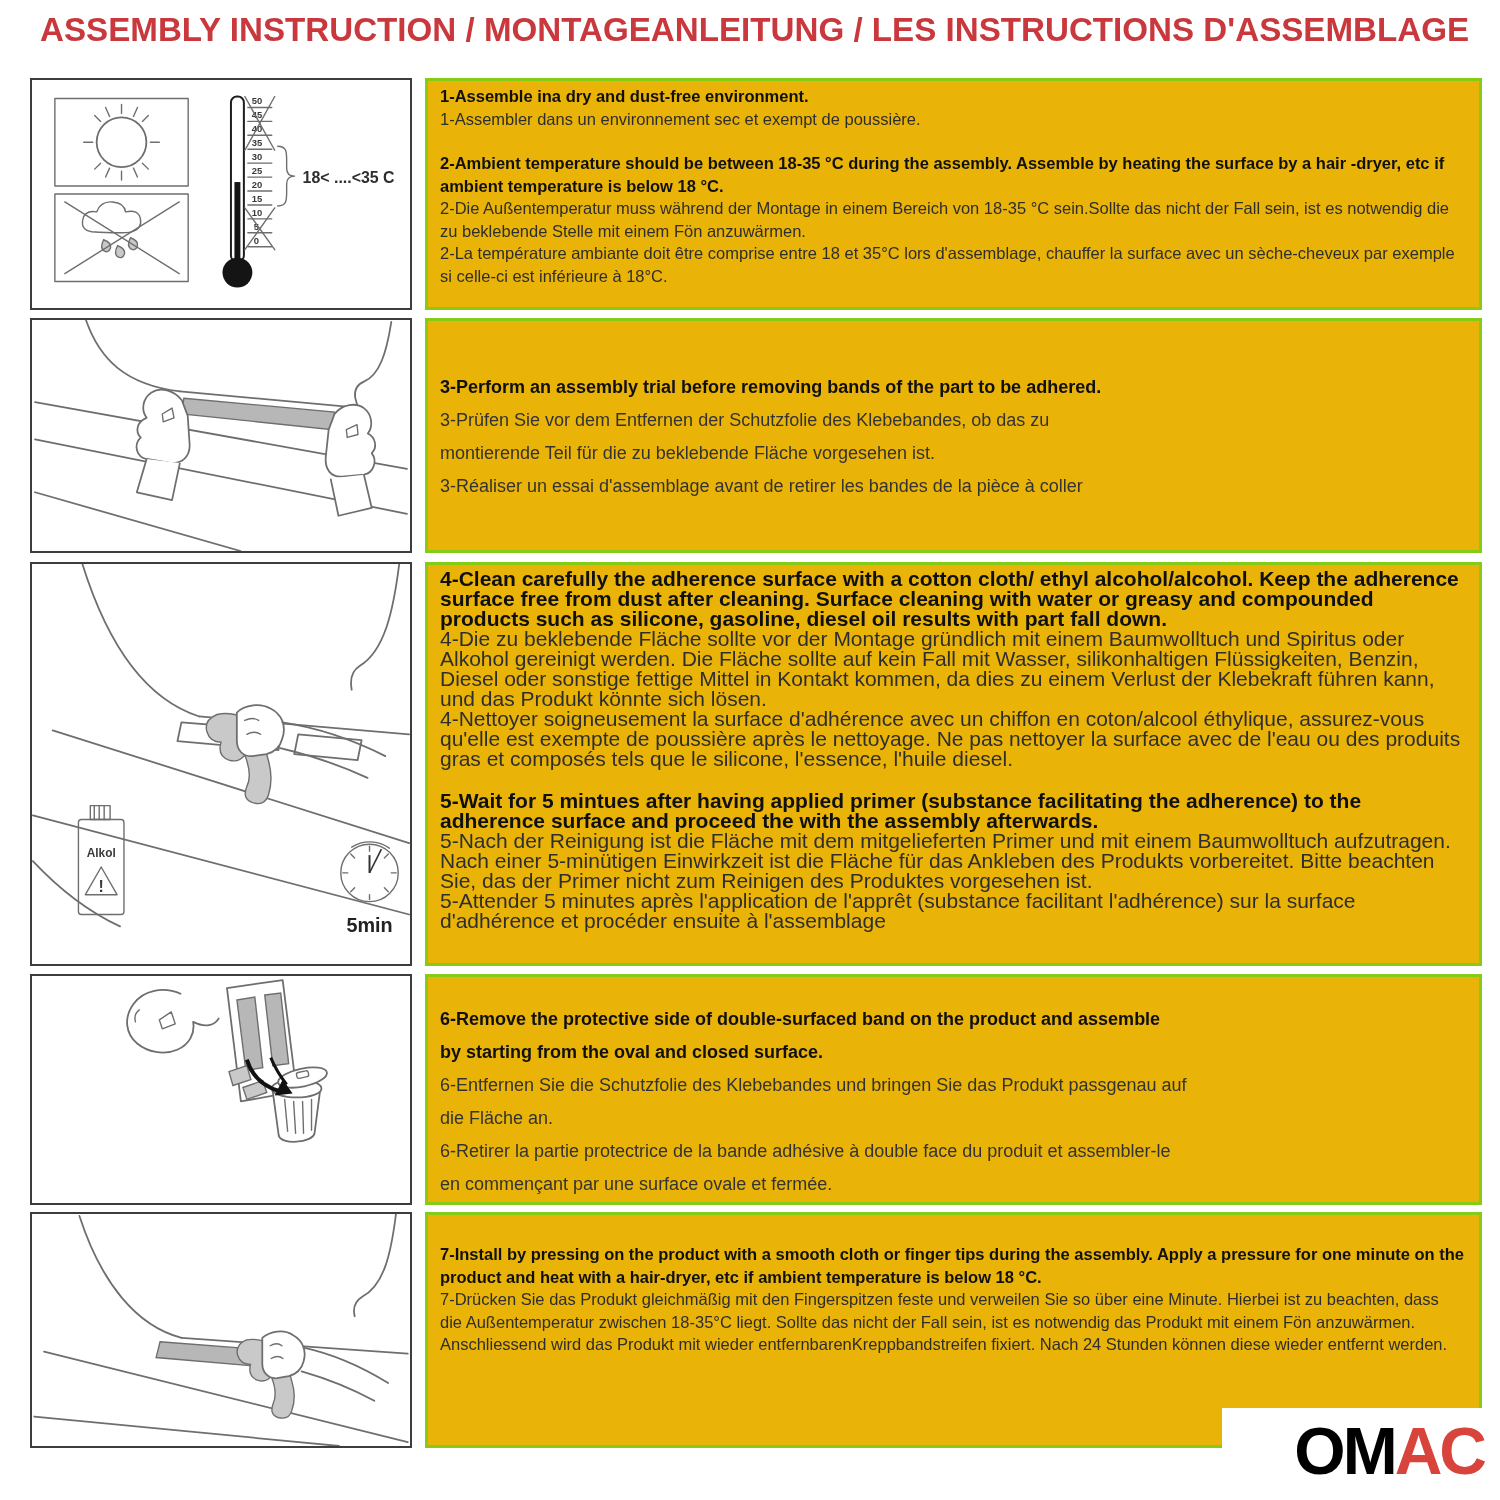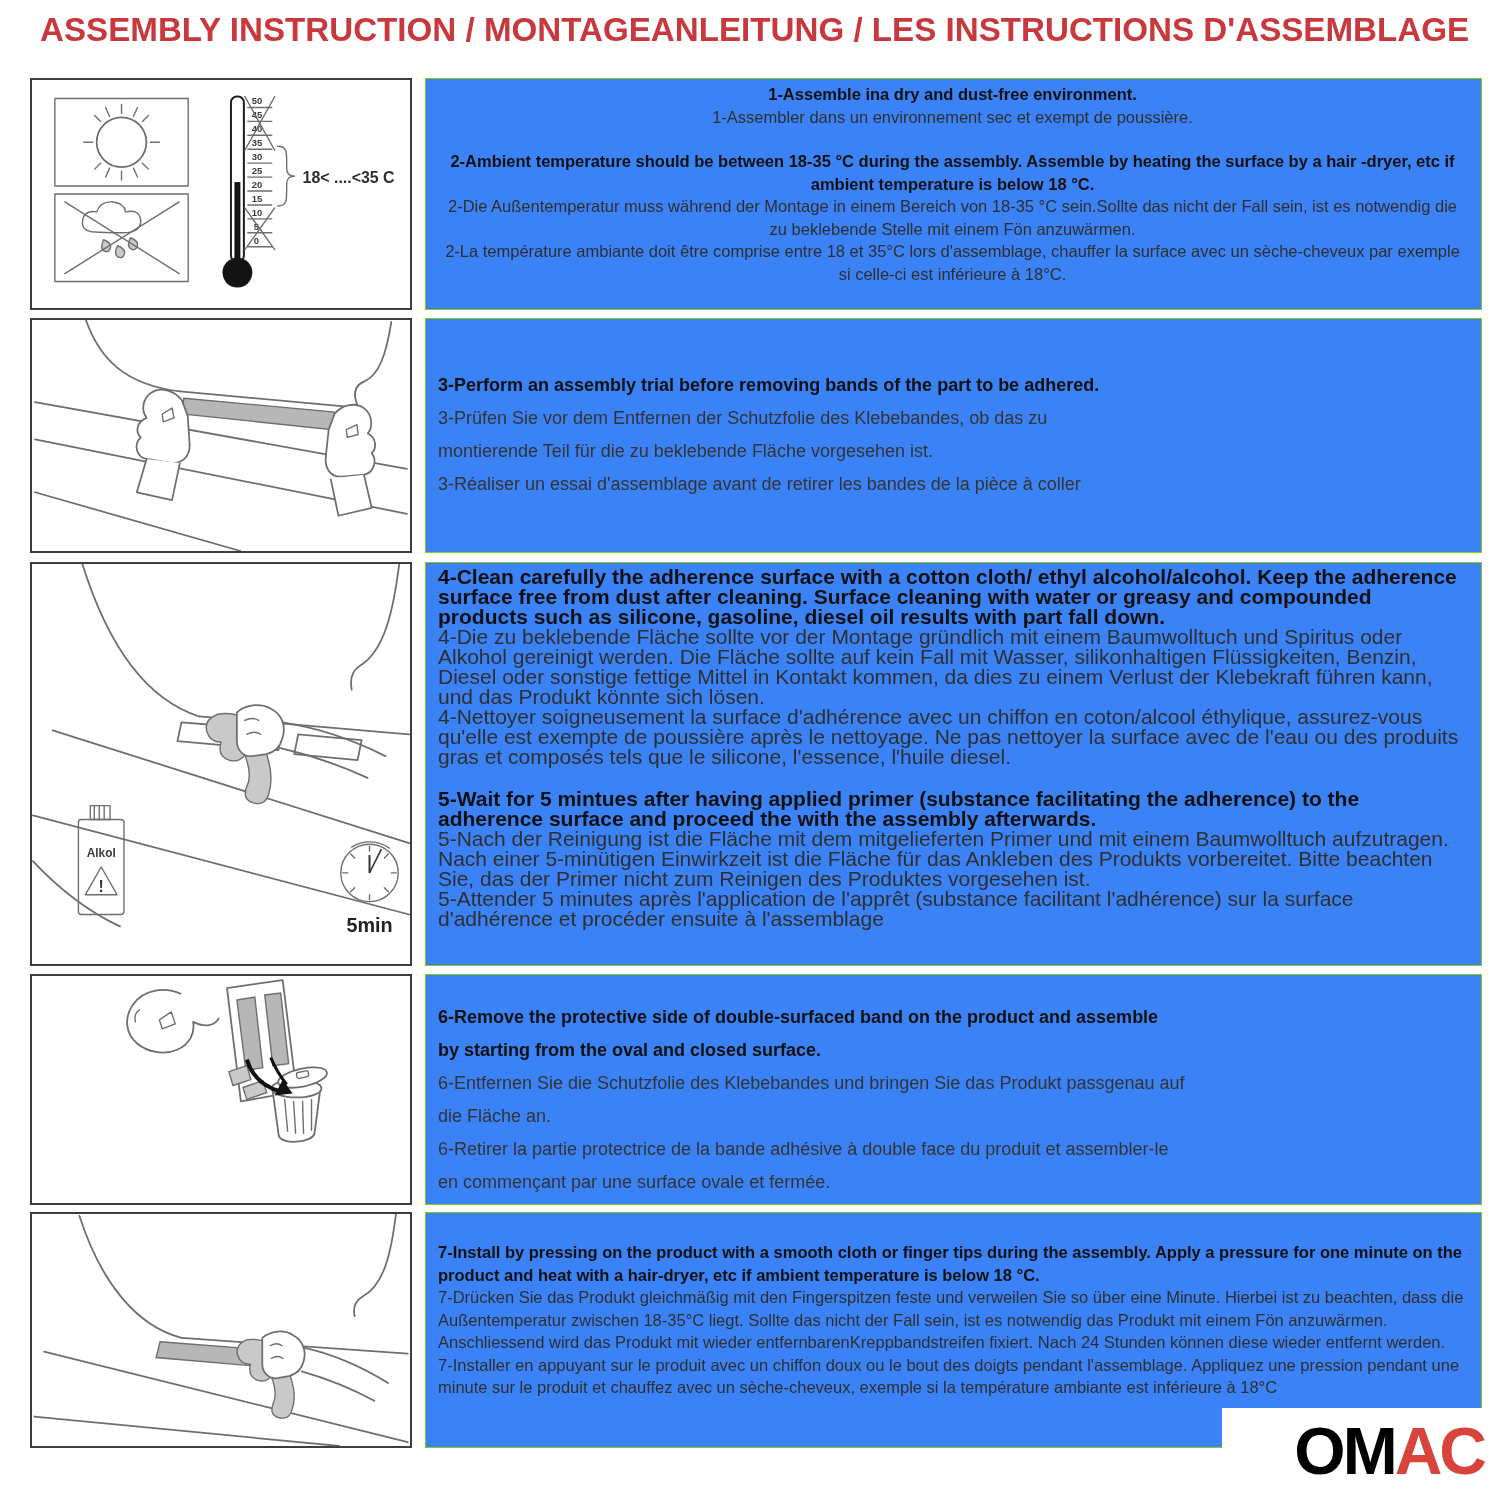--- a/index.html
+++ b/index.html
@@ -3,21 +3,21 @@
 <meta charset="utf-8">
 <style>
   html,body{margin:0;padding:0;background:#fff;}
   .page{position:relative;width:1500px;height:1500px;background:#fff;overflow:hidden;
         font-family:"Liberation Sans","DejaVu Sans",sans-serif;}
   .title{position:absolute;left:40px;top:10px;margin:0;font-size:34px;font-weight:800;
          color:#c9383c;white-space:nowrap;letter-spacing:0px;transform:scaleX(.975);transform-origin:0 50%;}
   .row{position:absolute;left:30px;right:18px;display:flex;align-items:stretch;}
   .illus{width:382px;flex:0 0 382px;border:2px solid #3d3d3d;background:#fff;box-sizing:border-box;}
   .illus svg{width:100%;height:100%;display:block;}
-  .tbox{flex:1;margin-left:13px;border:1px solid #84cc16;background:#3b82f6;box-sizing:border-box;
+  .tbox{flex:1;margin-left:13px;border:3px solid #84cc16;background:#eab308;box-sizing:border-box;
         padding:6px 14px 6px 12px;overflow:hidden;}
   .tbox p{margin:0;color:#2e2e2e;}
   .t-sm p{font-size:16.5px;line-height:22.5px;}
   .t-m p{font-size:21px;line-height:20px;}
   .t-lg p{font-size:18px;line-height:33px;color:#333;}
   .tbox p.b{font-weight:700;color:#101010;}
   .gap{margin-top:22px !important;}
   .pt2{padding-top:50px;}
   .pt4{padding-top:26px;}
   .pt5{padding-top:28px;}
@@ -38,21 +38,21 @@
   .logo .blk{color:#000000;}
   .logo .red{color:#d8443b;}
 </style>
 </head>
 <body>
 
 <div class="page">
 
   <h1 class="title">ASSEMBLY INSTRUCTION / MONTAGEANLEITUNG / LES INSTRUCTIONS D'ASSEMBLAGE</h1>
 
-  <section class="row" style="top:78px;height:232px;text-align:center;">
+  <section class="row" style="top:78px;height:232px;">
     <div class="illus">
       <svg viewBox="0 0 380 228">
 
         <rect x="23" y="18" width="134" height="88" class="lnt"></rect>
         <circle cx="90" cy="62" r="25" class="ln"></circle>
         <g class="lnt">
           <line x1="90" y1="24" x2="90" y2="33"></line>
             <line x1="90" y1="91" x2="90" y2="100"></line>
           <line x1="52" y1="62" x2="61" y2="62"></line>
             <line x1="119" y1="62" x2="128" y2="62"></line>
@@ -269,21 +269,20 @@
           <path class="lnt" d="M240,134 q7,-4 12,0"></path>
           <path class="lnt" d="M241,147 q7,-4 12,0"></path>
           <path class="ln" d="M274,136 C306,143 334,156 360,172"></path>
           <path class="ln" d="M272,160 C300,168 324,178 346,190"></path>
         </g>
       </svg>
     </div>
     <div class="tbox t-sm pt5">
       <p class="b">7-Install by pressing on the product with a smooth cloth or finger tips during the assembly. Apply a pressure for one minute on the product and heat with a hair-dryer, etc if ambient temperature is below 18 °C.</p>
       <p>7-Drücken Sie das Produkt gleichmäßig mit den Fingerspitzen feste und verweilen Sie so über eine Minute. Hierbei ist zu beachten, dass die Außentemperatur zwischen 18-35°C liegt. Sollte das nicht der Fall sein, ist es notwendig das Produkt mit einem Fön anzuwärmen. Anschliessend wird das Produkt mit wieder entfernbarenKreppbandstreifen fixiert. Nach 24 Stunden können diese wieder entfernt werden.</p>
-      <p>7-Installer en appuyant sur le produit avec un chiffon doux ou le bout des doigts pendant l'assemblage. Appliquez une pression pendant une minute sur le produit et chauffez avec un sèche-cheveux, exemple si la température ambiante est inférieure à 18°C</p>
     </div>
   </section>
 
   <div class="logo">
     <span class="blk">OM</span>
       <span class="red">AC</span>
   </div>
 
 </div>
 

